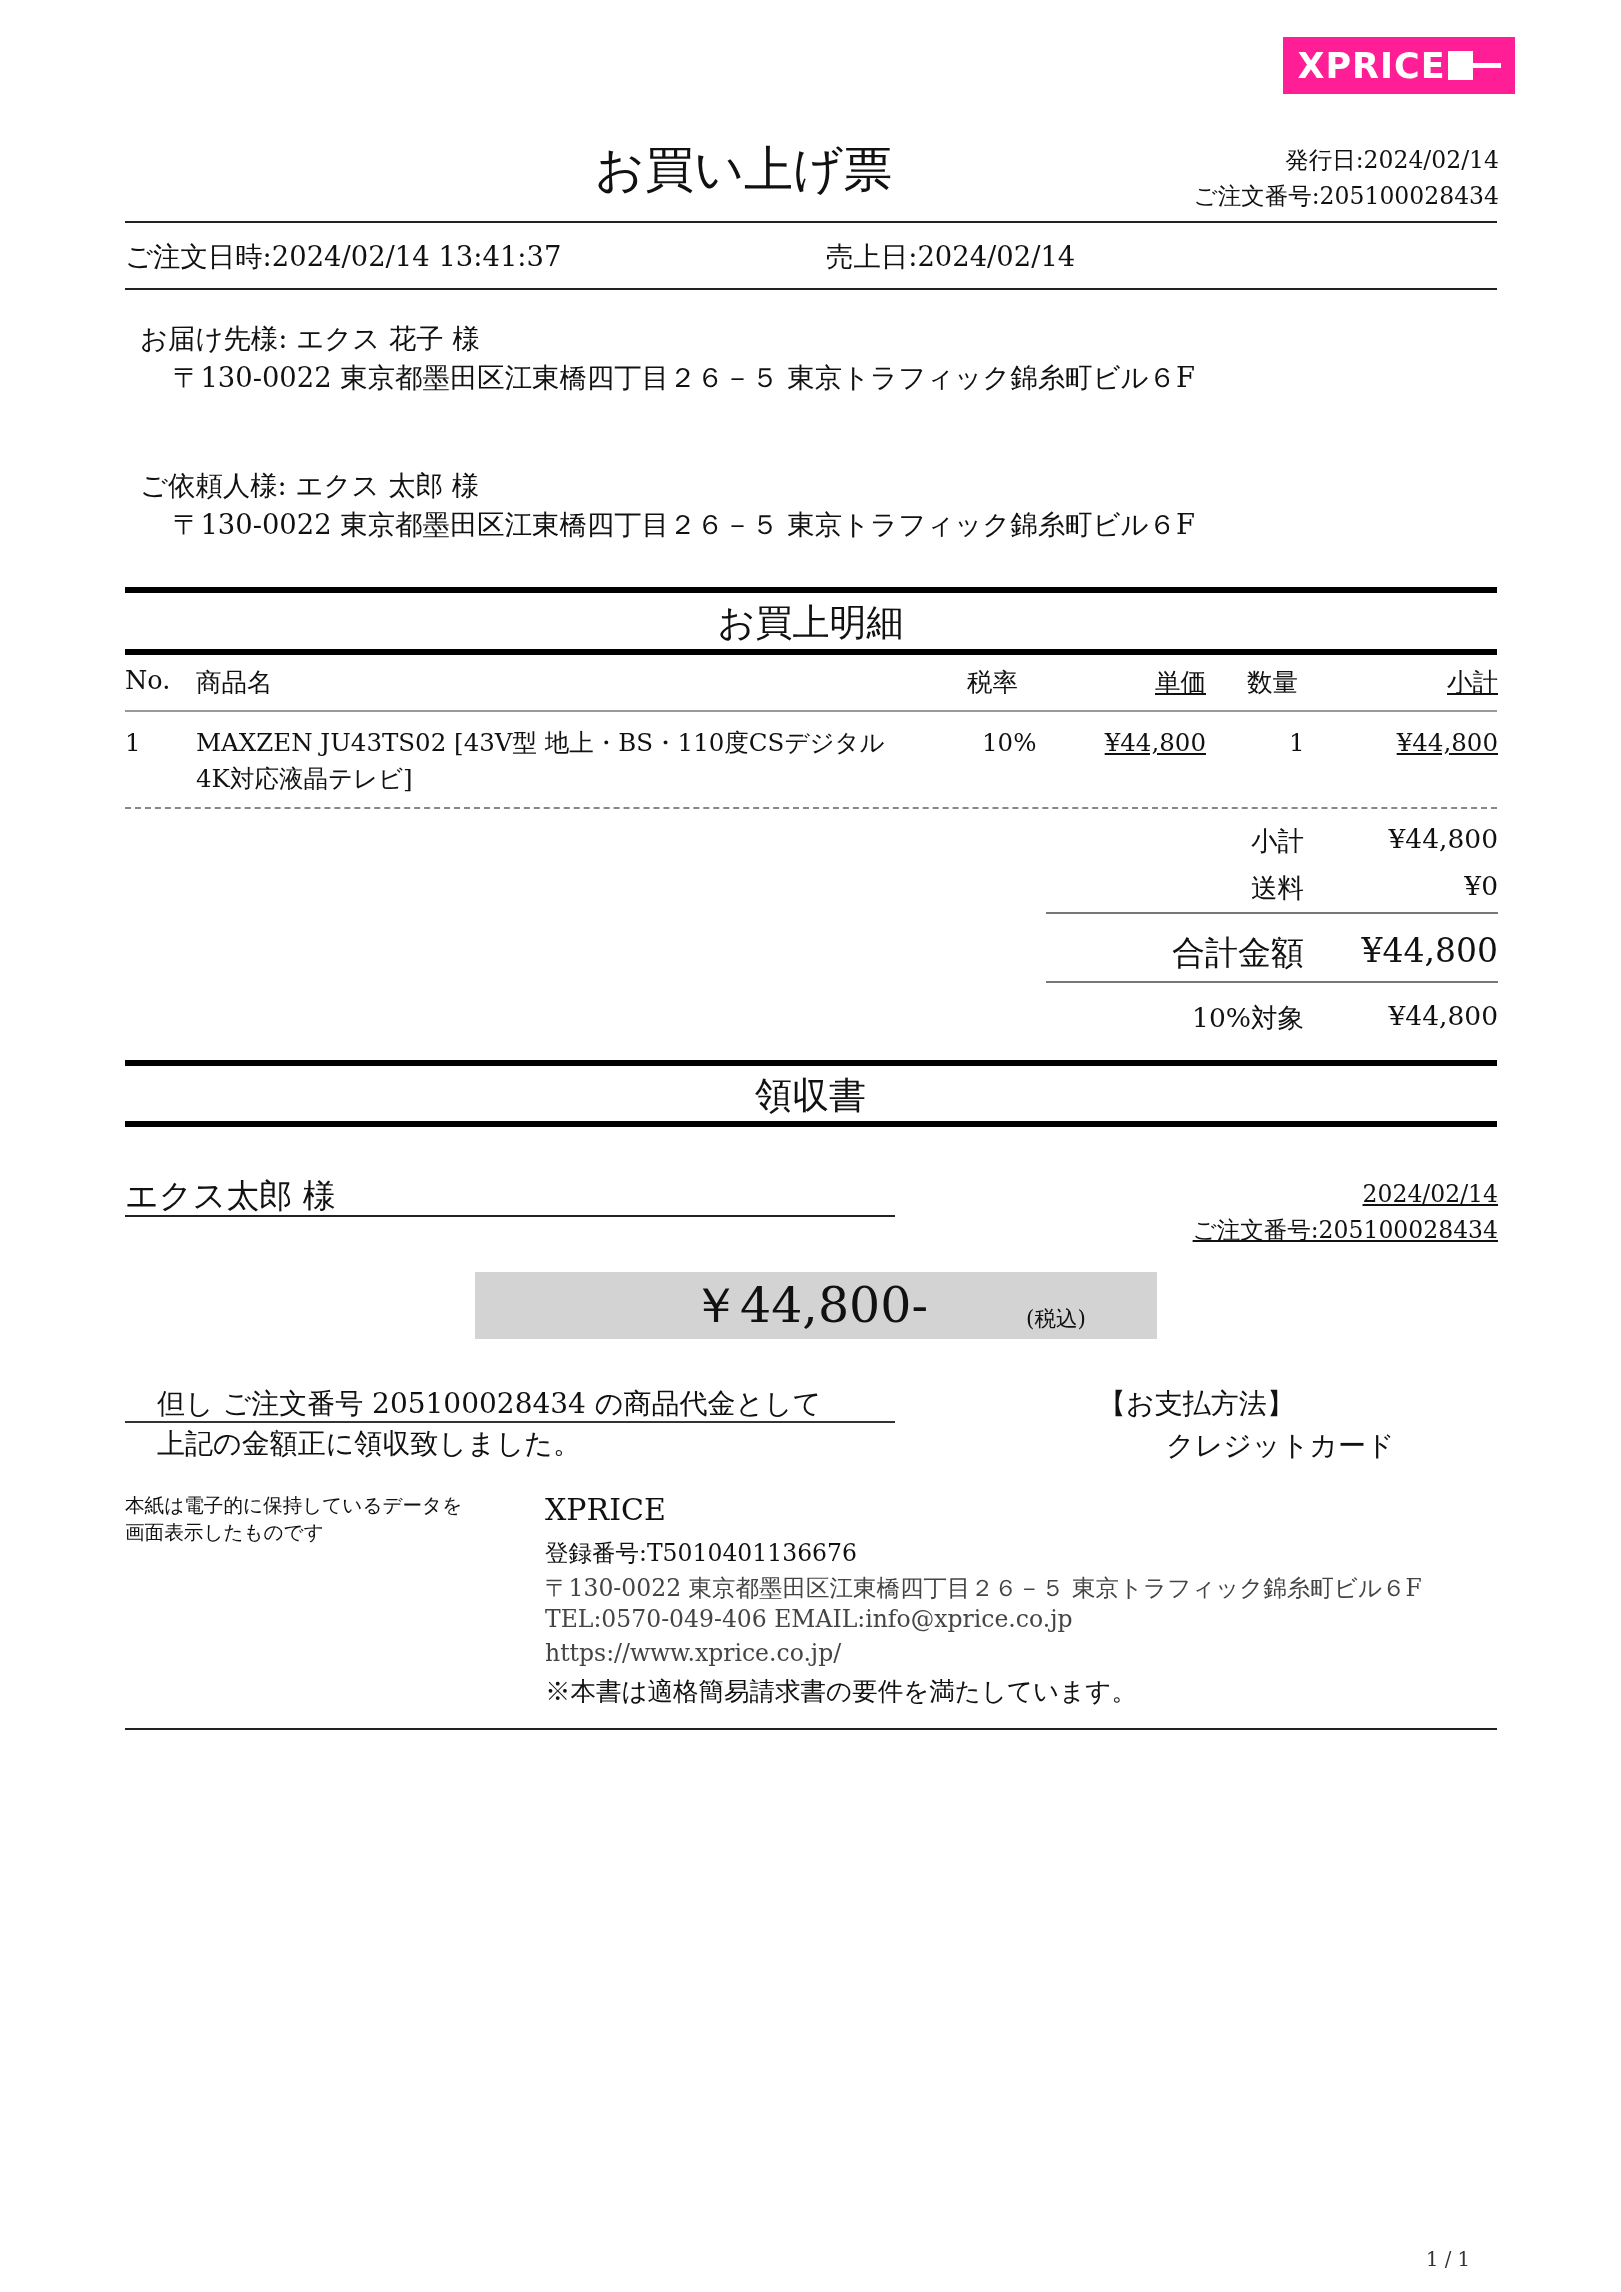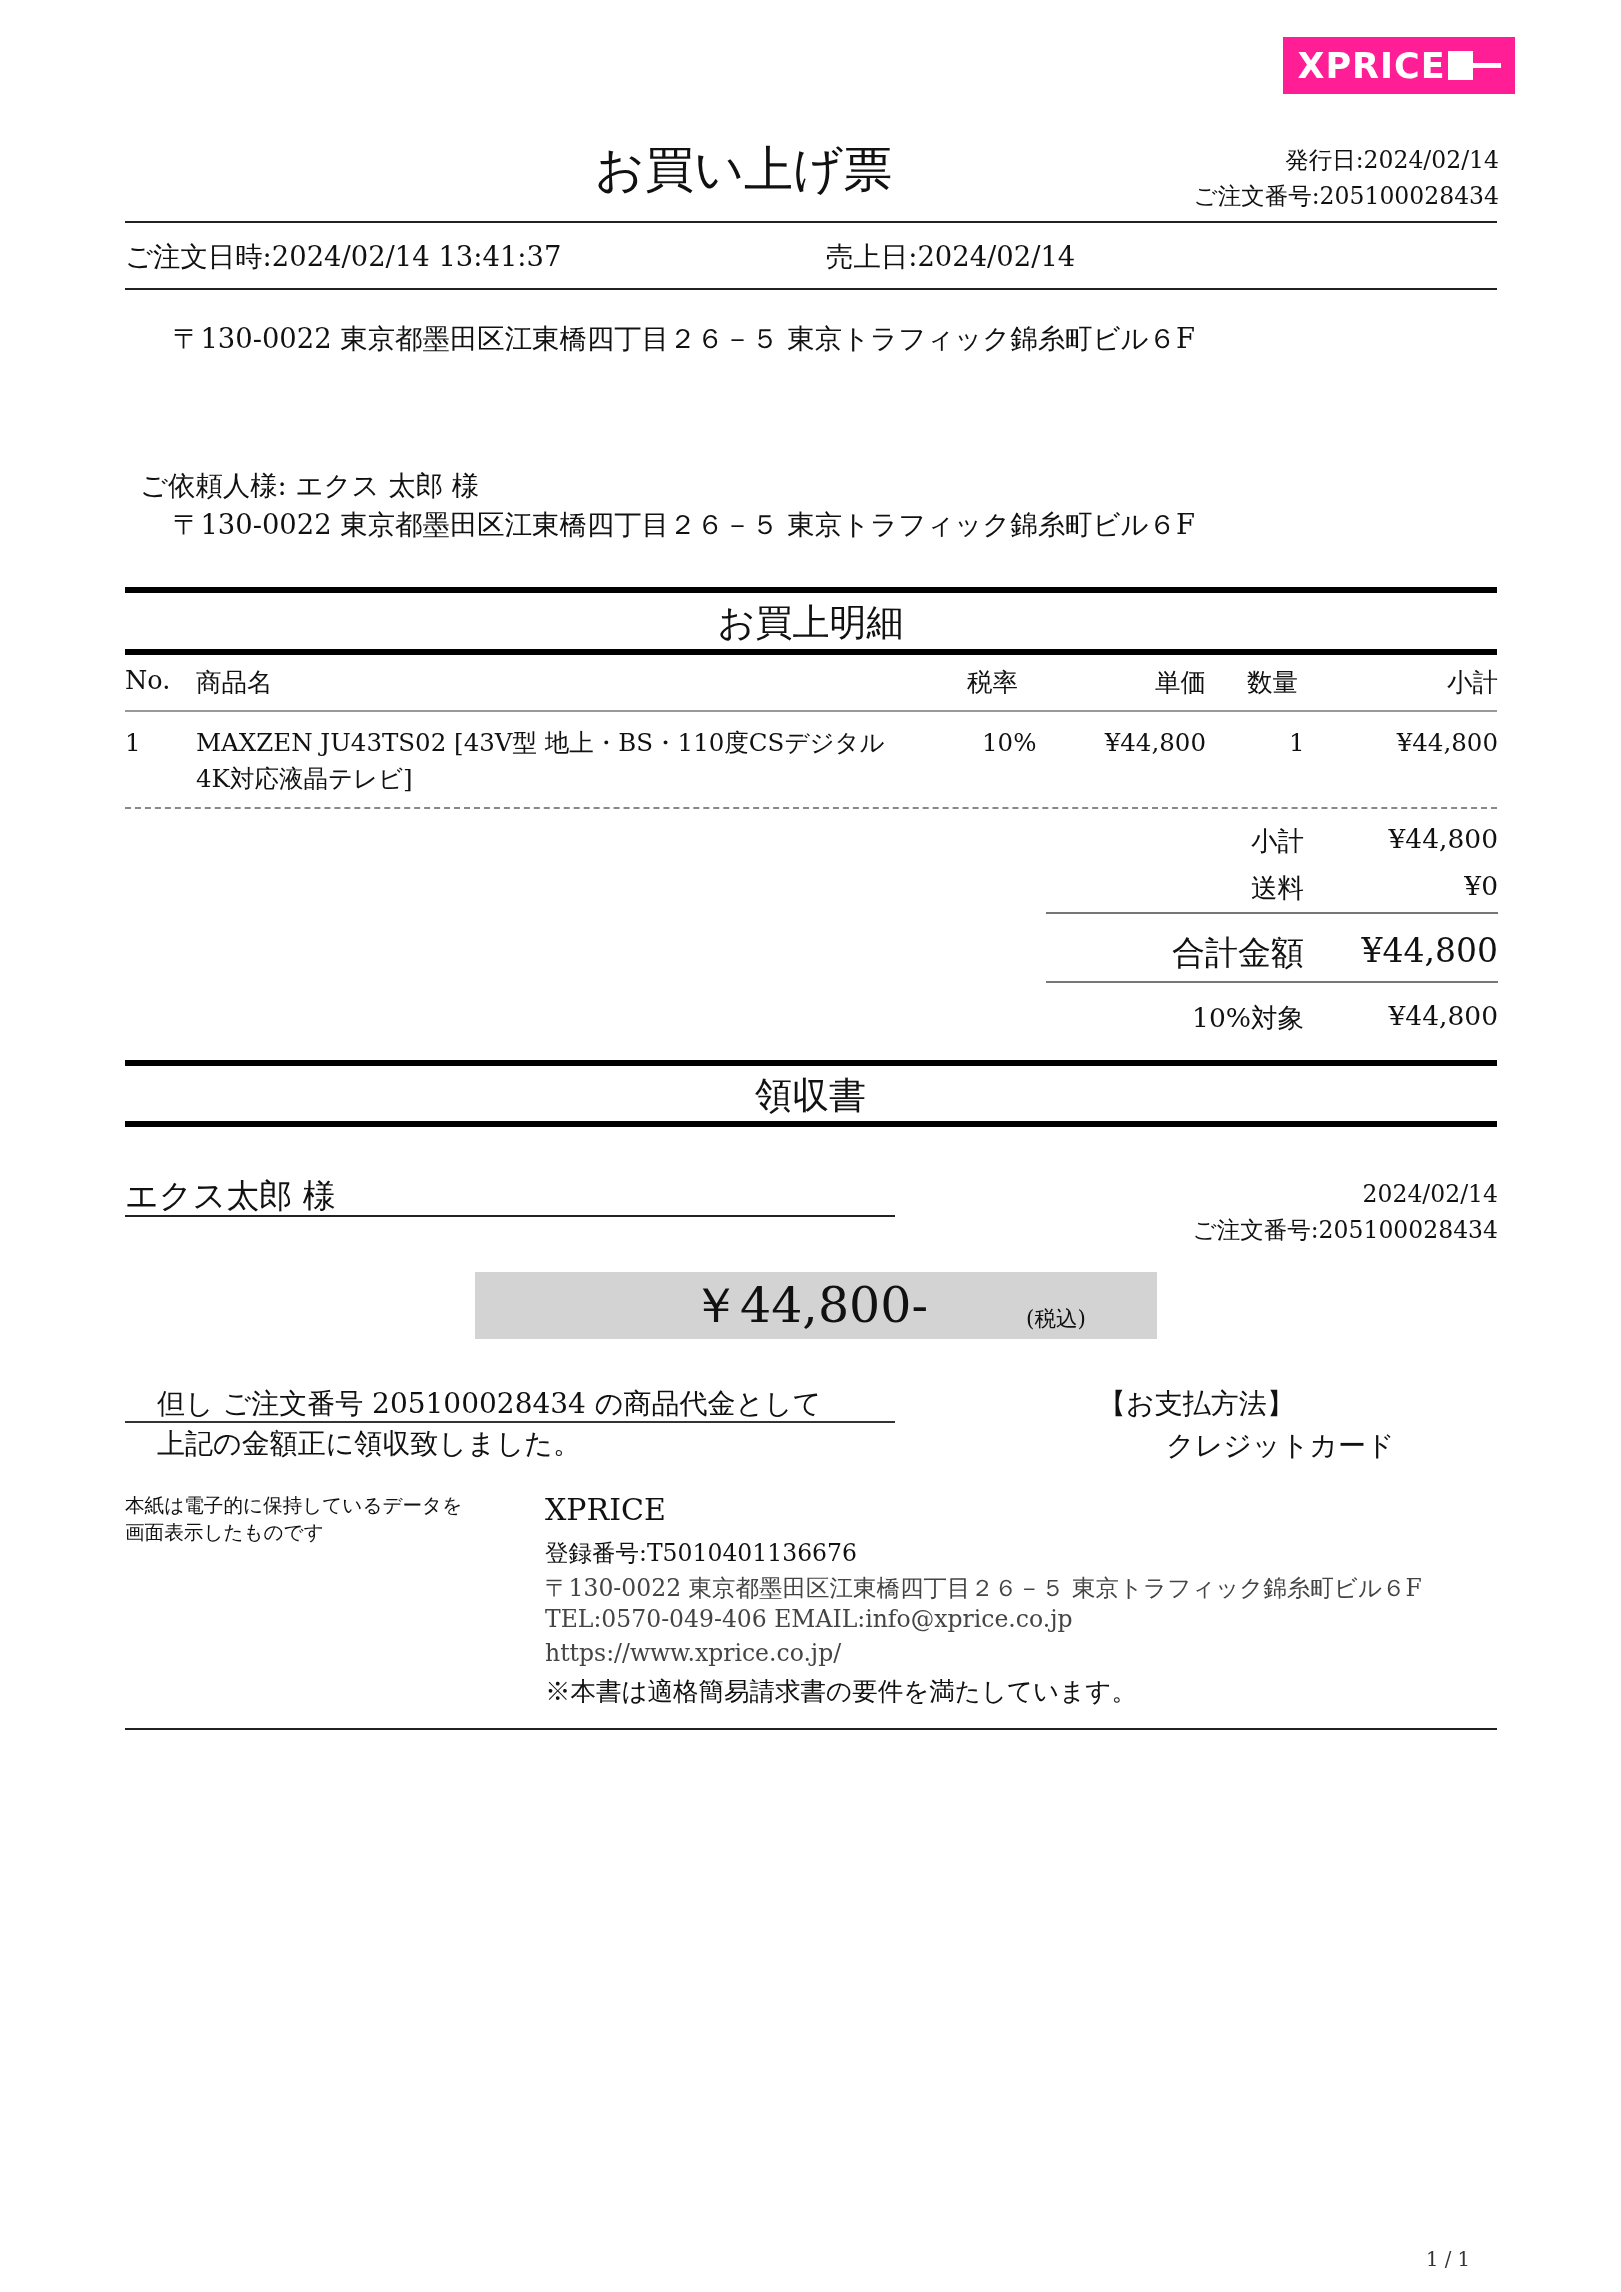--- a/index.html
+++ b/index.html
@@ -28,21 +28,21 @@
 
   .meta-row { top: 239px; font-size: 27.4px; }
 
   .addr { left: 140px; font-size: 27.4px; line-height: 39px; }
   .addr-line { padding-left: 33px; }
 
   .section-title { left: 0; width: 1621px; text-align: center; font-size: 37px; }
 
   .th { top: 665px; font-size: 25.5px; }
   .td { font-size: 24.5px; line-height: 36px; }
-  .r { text-align: right; }
+  .r { text-align: right; text-decoration: underline; }
 
   .dash { left: 125px; width: 1372px; top: 807px; border-top: 2px dashed #888; height: 0; }
 
   .sum-label { font-size: 26.5px; text-align: right; width: 196px; }
   .sum-val { font-size: 26.5px; text-align: right; width: 196px; }
 
   .amount-box {
     left: 475px; top: 1272px; width: 682px; height: 67px; background: #d3d3d3;
   }
   .amount-main { left: 691px; top: 1272px; font-size: 49px; line-height: 67px; }
@@ -66,20 +66,21 @@
   <div>発行日:2024/02/14</div>
   <div>ご注文番号:205100028434</div>
 </div>
 <div class="abs hline" style="top:221px;height:2px;"></div>
 
 <div class="abs meta-row" style="left:125px;">ご注文日時:2024/02/14 13:41:37</div>
 <div class="abs meta-row" style="left:826px;">売上日:2024/02/14</div>
 <div class="abs hline" style="top:288px;height:2px;"></div>
 
 <div class="abs addr" style="top:319px;">
+  <div>お届け先様: エクス 花子 様</div>
   <div class="addr-line">〒130-0022 東京都墨田区江東橋四丁目２６－５ 東京トラフィック錦糸町ビル６F</div>
 </div>
 <div class="abs addr" style="top:466px;">
   <div>ご依頼人様: エクス 太郎 様</div>
   <div class="addr-line">〒130-0022 東京都墨田区江東橋四丁目２６－５ 東京トラフィック錦糸町ビル６F</div>
 </div>
 
 <div class="abs hline thick" style="top:587px;"></div>
 <div class="abs section-title" style="top:598px;">お買上明細</div>
 <div class="abs hline thick" style="top:649px;"></div>

